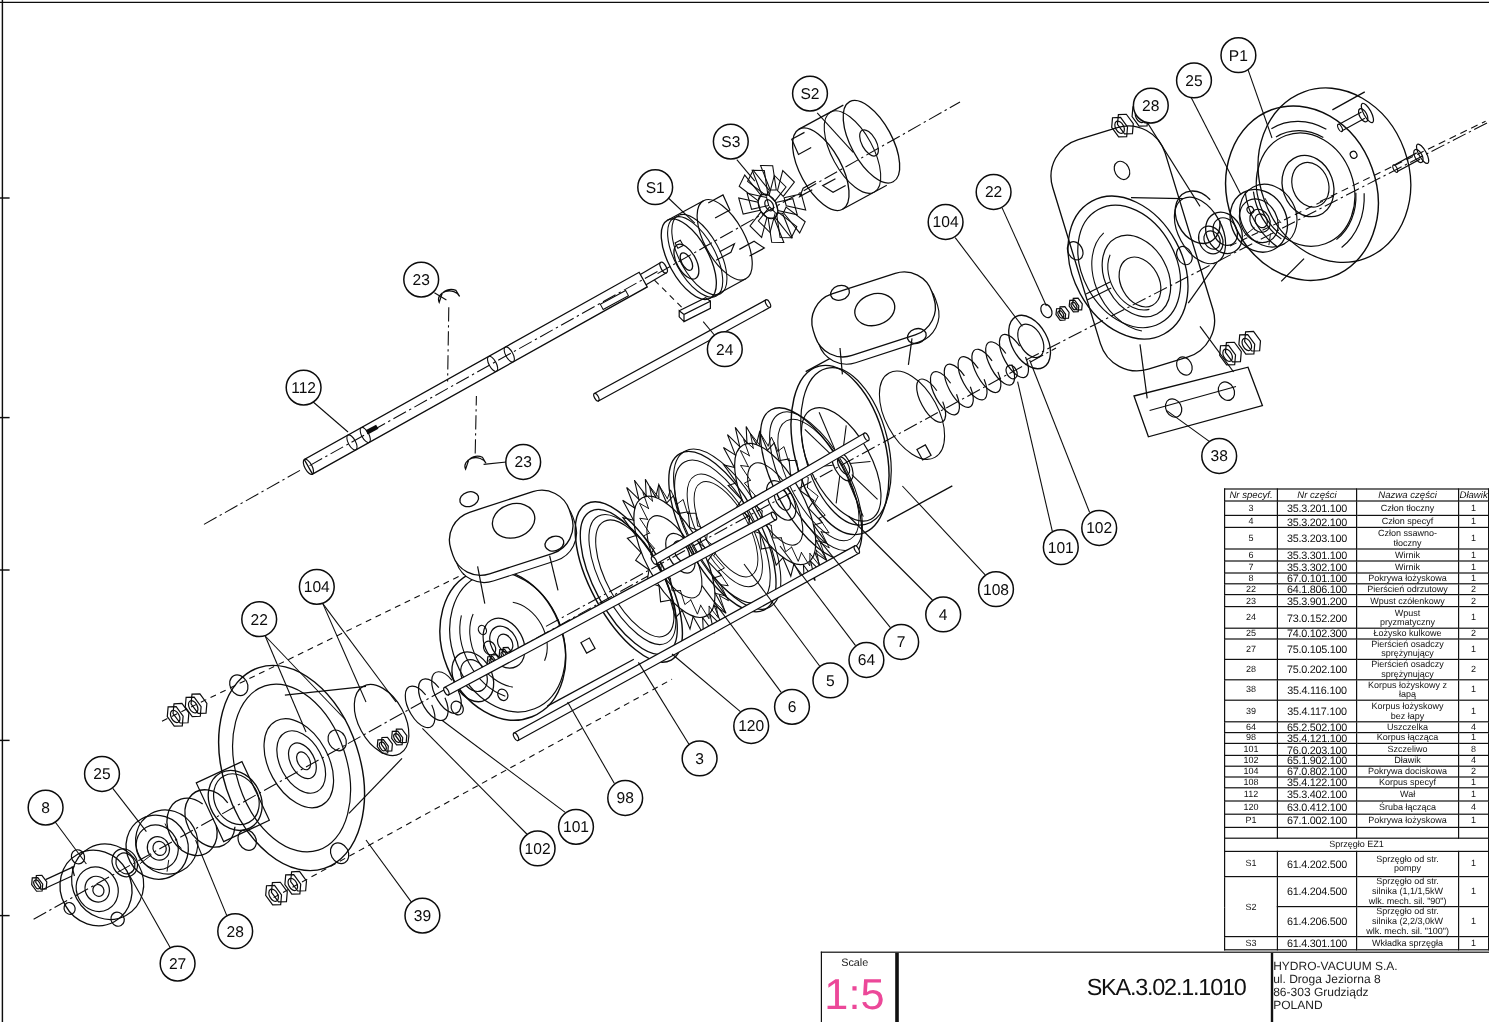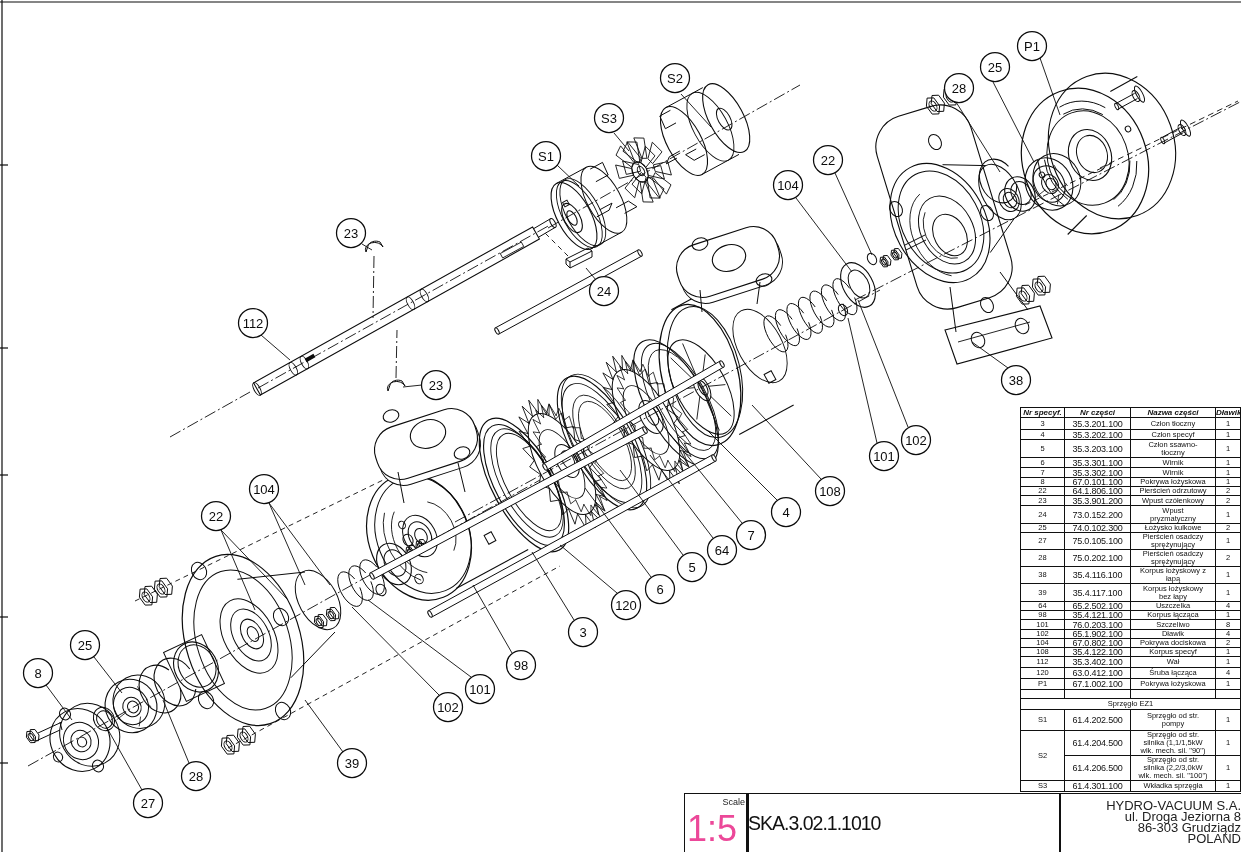--- a/index.html
+++ b/index.html
@@ -1,20 +1,20 @@
 <!DOCTYPE html>
 <html><head><meta charset="utf-8">
 <style>
 html,body{margin:0;padding:0;width:1241px;height:852px;background:#fff;overflow:hidden;
  font-family:"Liberation Sans",sans-serif}
 #parts{border-collapse:collapse;table-layout:fixed;width:220px;font-family:"Liberation Sans",sans-serif}
 #parts td{border:1px solid #111;text-align:center;vertical-align:middle;font-size:7.5px;
  line-height:8px;color:#111;padding:0;overflow:hidden}
 #parts td.num{font-size:9px;letter-spacing:-0.2px}
-#parts tr.hdr td{font-style:italic;font-weight:bold;font-size:8px;white-space:nowrap}
+#parts tr.hdr td{font-style:italic;font-weight:normal;font-size:8px;white-space:nowrap}
 </style></head>
 <body>
 <svg width="1241" height="852" viewBox="0 0 1241 852" style="position:absolute;left:0;top:0">
     <line x1="2.0" y1="0.0" x2="2.0" y2="852.0" stroke="#0c0c0c" stroke-width="1.2"></line>
 <line x1="0.0" y1="2.0" x2="1241.0" y2="2.0" stroke="#0c0c0c" stroke-width="1.2"></line>
 <line x1="0.0" y1="165.0" x2="8.0" y2="165.0" stroke="#0c0c0c" stroke-width="1.2"></line>
 <line x1="0.0" y1="348.0" x2="8.0" y2="348.0" stroke="#0c0c0c" stroke-width="1.2"></line>
 <line x1="0.0" y1="475.0" x2="8.0" y2="475.0" stroke="#0c0c0c" stroke-width="1.2"></line>
 <line x1="0.0" y1="617.0" x2="8.0" y2="617.0" stroke="#0c0c0c" stroke-width="1.2"></line>
 <line x1="0.0" y1="763.0" x2="8.0" y2="763.0" stroke="#0c0c0c" stroke-width="1.2"></line>
@@ -699,16 +699,16 @@
           <td>Wkładka sprzęgła</td>
           <td>1</td>
         </tr>
       </tbody>
     </table>
   </div>
 
 <div style="position:absolute;left:684px;top:793px;width:557px;height:59px;border-top:1.5px solid #111;border-left:1.5px solid #111">
 <div style="position:absolute;left:61px;top:0;width:2.5px;height:59px;background:#111"></div>
 <div style="position:absolute;left:374px;top:0;width:1.5px;height:59px;background:#111"></div>
-<div style="position:absolute;left:0;top:3px;width:60px;text-align:right;font-size:9px;color:#222">Scale</div>
+<div style="position:absolute;left:16px;top:3px;width:60px;text-align:left;font-size:9px;color:#222">Scale</div>
 <div style="position:absolute;left:-3px;top:14px;width:60px;text-align:center;font-size:36px;color:#ec4899">1:5</div>
-<div style="position:absolute;left:63px;top:18px;width:290px;text-align:left;font-size:19.5px;color:#111;letter-spacing:-1px">SKA.3.02.1.1010</div>
-<div style="position:absolute;left:376px;top:6px;width:180px;text-align:right;font-size:13px;line-height:11px;color:#222">HYDRO-VACUUM S.A.<br>ul. Droga Jeziorna 8<br>86-303 Grudziądz<br>POLAND</div>
+<div style="position:absolute;left:63px;top:18px;width:290px;text-align:right;font-size:19.5px;color:#111;letter-spacing:-1px">SKA.3.02.1.1010</div>
+<div style="position:absolute;left:376px;top:6px;width:180px;text-align:left;font-size:10px;line-height:11px;color:#222">HYDRO-VACUUM S.A.<br>ul. Droga Jeziorna 8<br>86-303 Grudziądz<br>POLAND</div>
 </div>
 </body></html>

